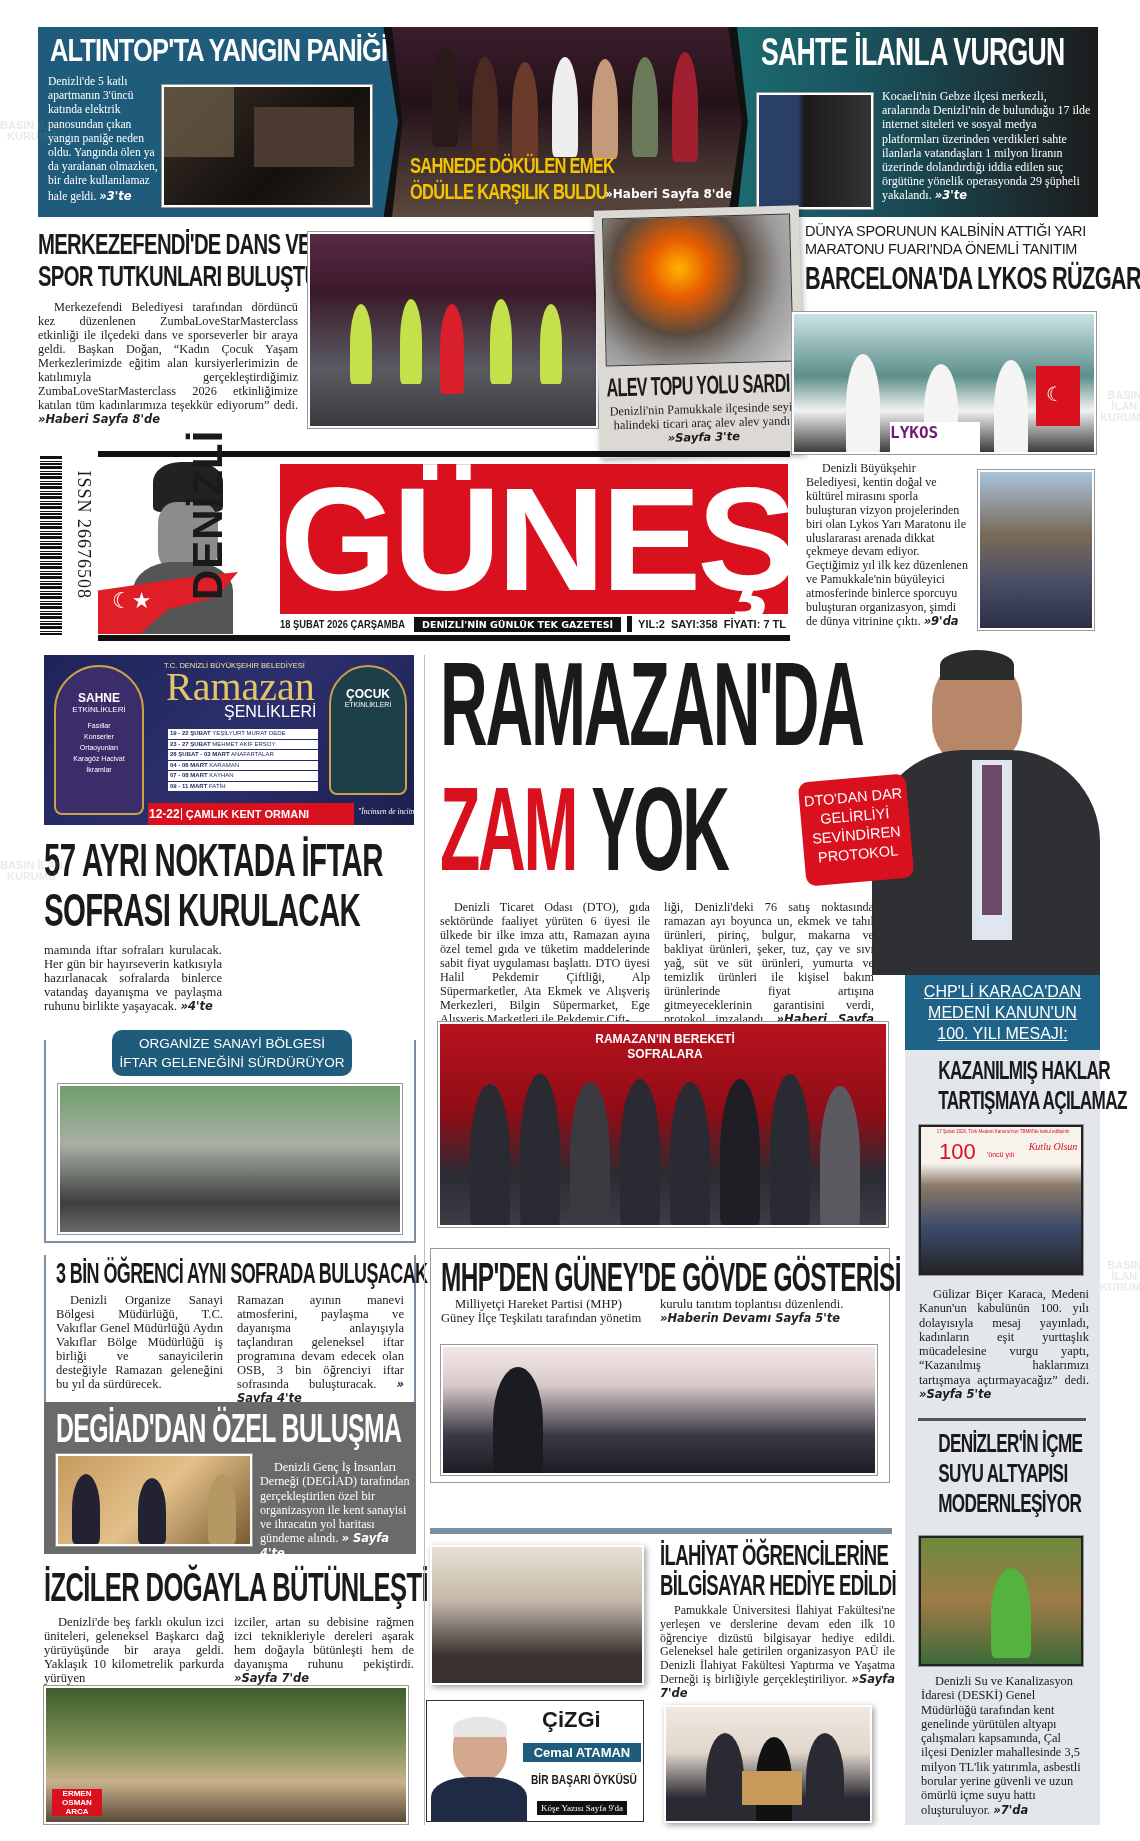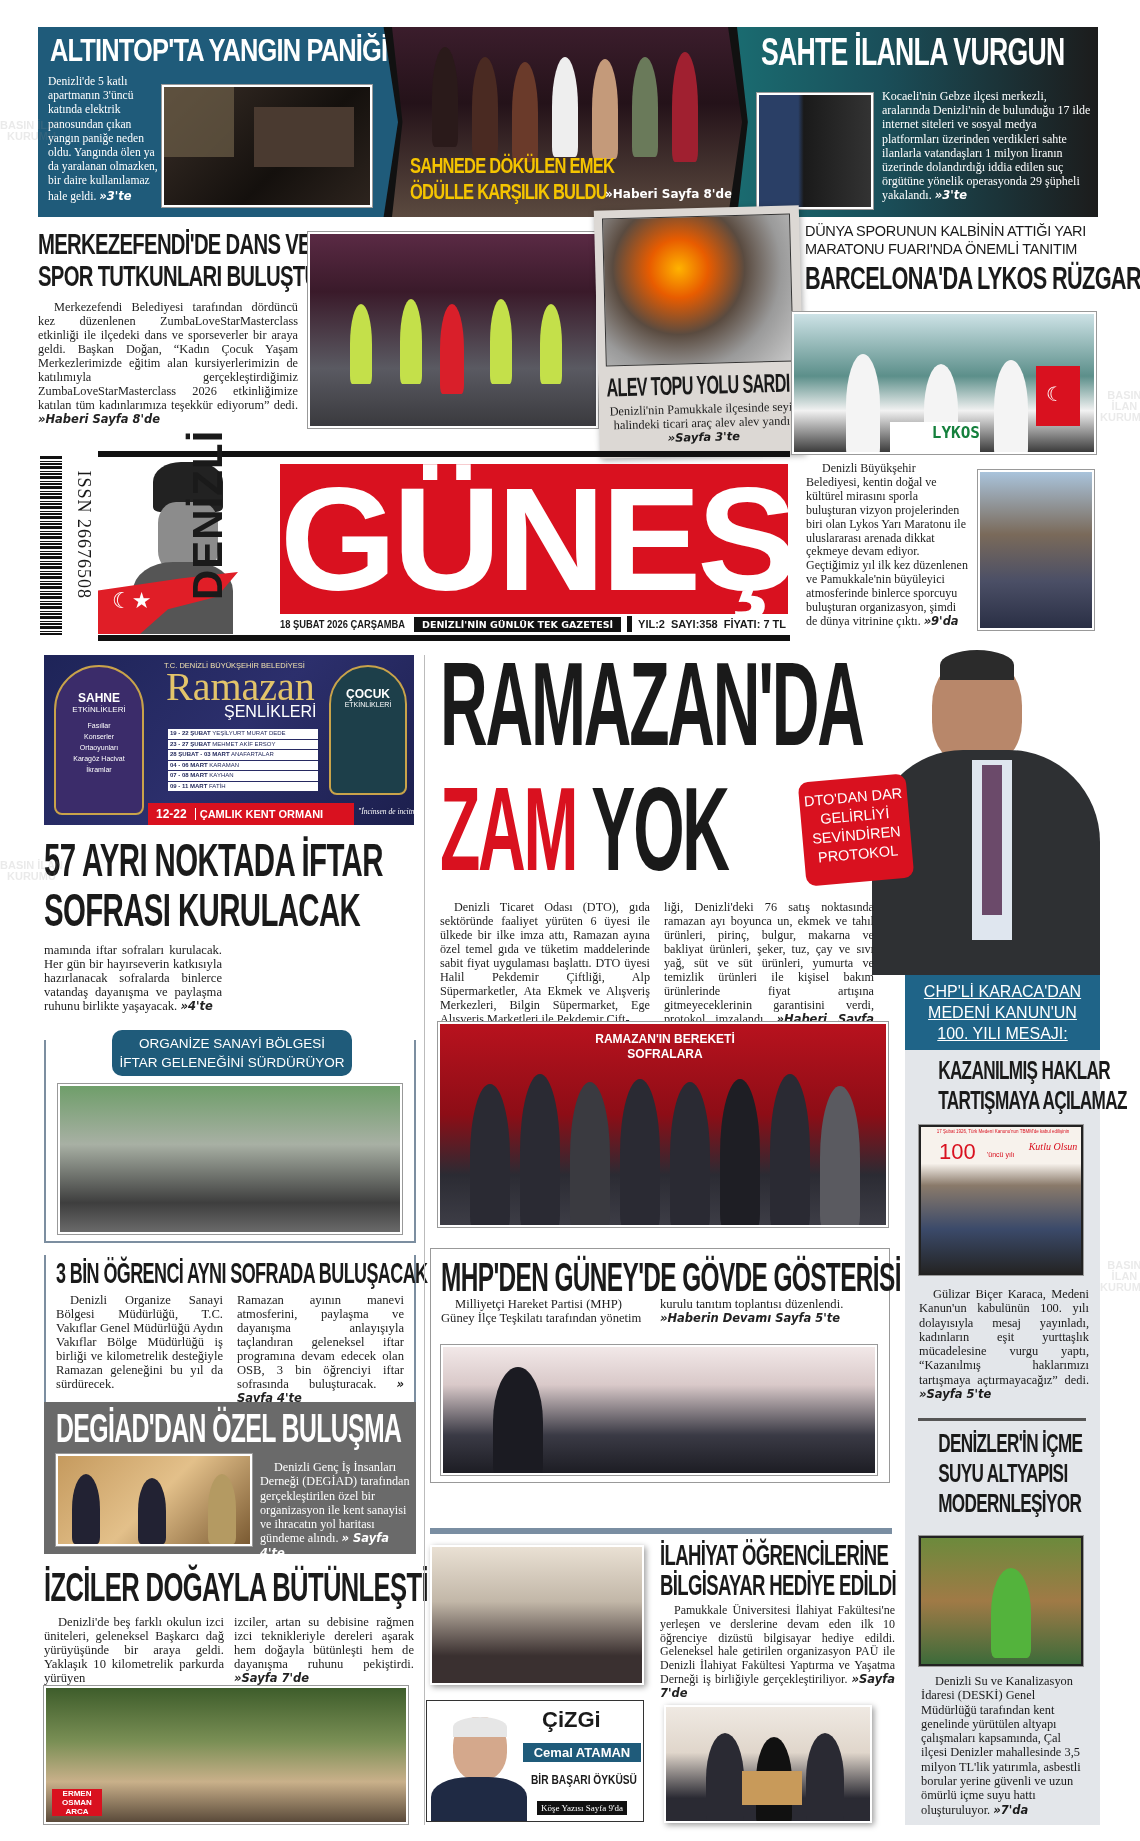--- a/index.html
+++ b/index.html
@@ -92,21 +92,21 @@
 
 <div class="abs" style="left:805px;top:222px;width:296px;height:200px;">
   <div style="font-family:'Liberation Sans',sans-serif;font-size:14.5px;line-height:18px;white-space:nowrap;letter-spacing:-.3px;">DÜNYA SPORUNUN KALBİNİN ATTIĞI YARI</div>
   <div style="font-family:'Liberation Sans',sans-serif;font-size:14.5px;line-height:18px;white-space:nowrap;letter-spacing:-.3px;">MARATONU FUARI'NDA ÖNEMLİ TANITIM</div>
   <div class="cond" style="font-size:32px;line-height:40px;transform:scaleX(.68);">BARCELONA'DA LYKOS RÜZGARI</div>
 </div>
 <div class="abs photo ph-green" style="left:792px;top:312px;width:304px;height:142px;">
   <div class="person" style="left:52px;top:40px;width:34px;height:104px;background:#f4f4f4"></div>
   <div class="person" style="left:130px;top:50px;width:34px;height:94px;background:#f4f4f4"></div>
   <div class="person" style="left:200px;top:46px;width:34px;height:98px;background:#f4f4f4"></div>
-  <div class="abs" style="left:96px;top:108px;width:90px;height:30px;background:#fff;color:#15803d;font-family:'DejaVu Sans Mono',monospace;font-weight:bold;font-size:16px;text-align:right;line-height:22px;">
+  <div class="abs" style="left:96px;top:108px;width:90px;height:30px;background:#fff;color:#701a75;font-family:'DejaVu Sans Mono',monospace;font-weight:bold;font-size:16px;text-align:left;line-height:22px;">
     <span>LYKOS</span>
   </div>
   <div class="abs" style="left:242px;top:52px;width:44px;height:60px;background:#d9111f;">
       <span style="position:absolute;left:10px;top:18px;color:#fff;font-size:20px;line-height:20px;">☾</span>
     </div>
 </div>
 
 <div class="abs" style="left:98px;top:451px;width:692px;height:6px;background:#111"></div>
 <div class="abs" style="left:98px;top:635px;width:692px;height:6px;background:#111"></div>
 
@@ -163,21 +163,21 @@
     <div style="background:#fff;color:#1e2458;margin-bottom:1px;padding-left:2px;"><b>28 ŞUBAT - 03 MART</b> <span>ANAFARTALAR</span></div>
     <div style="background:#fff;color:#1e2458;margin-bottom:1px;padding-left:2px;"><b>04 - 06 MART</b> <span>KARAMAN</span></div>
     <div style="background:#fff;color:#1e2458;margin-bottom:1px;padding-left:2px;"><b>07 - 08 MART</b> <span>KAYHAN</span></div>
     <div style="background:#fff;color:#1e2458;margin-bottom:1px;padding-left:2px;"><b>09 - 11 MART</b> <span>FATİH</span></div>
   </div>
   <div class="abs" style="left:285px;top:10px;width:78px;height:130px;background:#1d3f4a;border-radius:40px 40px 8px 8px;border:2px solid #c9a34a;text-align:center;color:#fff;font-family:'Liberation Sans',sans-serif;">
     <div style="font-weight:bold;font-size:12px;margin-top:20px;">ÇOCUK</div>
     <div style="font-size:7px;">ETKİNLİKLERİ</div>
   </div>
   <div class="abs" style="left:104px;top:148px;width:206px;height:22px;background:#d9111f;color:#fff;font-family:'Liberation Sans',sans-serif;font-weight:bold;display:flex;align-items:center;">
-    <span style="font-size:12px;padding:0 8px;">12-22</span>
+    <span style="font-size:12px;padding:0 1px;">12-22</span>
     <span style="font-size:11px;padding-left:4px;border-left:1px solid #fff;">ÇAMLIK KENT ORMANI</span>
   </div>
   <div class="abs" style="left:314px;top:152px;color:#fff;font-style:italic;font-size:7.5px;white-space:nowrap;">"İncinsen de incitme</div>
 </div>
 
 <div class="abs" style="left:44px;top:835px;width:372px;height:190px;">
   <div class="cond" style="font-size:46px;line-height:50px;transform:scaleX(.64);">57 AYRI NOKTADA İFTAR</div>
   <div class="cond" style="font-size:46px;line-height:50px;transform:scaleX(.64);">SOFRASI KURULACAK</div>
   <div style="display:flex;gap:14px;margin-top:8px;">
     <div class="body-text" style="width:178px;">
@@ -190,21 +190,21 @@
 <div class="abs" style="left:44px;top:1040px;width:372px;height:203px;border:2px solid #7c8ea0;border-top:none;">
   <div class="abs" style="left:66px;top:-10px;width:240px;height:46px;background:#1f5b7a;border-radius:10px;color:#fff;text-align:center;font-family:'Liberation Sans',sans-serif;font-size:13.5px;line-height:19px;padding-top:4px;">
     <div>ORGANİZE SANAYİ BÖLGESİ</div>
     <div>İFTAR GELENEĞİNİ SÜRDÜRÜYOR</div>
   </div>
   <div class="abs photo ph-crowd" style="left:12px;top:44px;width:344px;height:150px;"></div>
 </div>
 <div class="abs" style="left:44px;top:1255px;width:372px;height:150px;border:2px solid #7c8ea0;border-top:none;padding:0 10px;">
   <div class="cond" style="font-size:30px;line-height:36px;transform:scaleX(.6);">3 BİN ÖĞRENCİ AYNI SOFRADA BULUŞACAK</div>
   <div style="display:flex;gap:14px;margin-top:2px;">
-    <div class="body-text" style="width:170px;text-indent:14px;">Denizli Organize Sanayi Bölgesi Müdürlüğü, T.C. Vakıflar Genel Müdürlüğü Aydın Vakıflar Bölge Müdürlüğü iş birliği ve kilometrelik desteğiyle Ramazan geleneğini bu yıl da sürdürecek.</div>
+    <div class="body-text" style="width:170px;text-indent:14px;">Denizli Organize Sanayi Bölgesi Müdürlüğü, T.C. Vakıflar Genel Müdürlüğü Aydın Vakıflar Bölge Müdürlüğü iş birliği ve sanayicilerin desteğiyle Ramazan geleneğini bu yıl da sürdürecek.</div>
     <div class="body-text" style="width:170px;">
       <span>Ramazan ayının manevi atmosferini, paylaşma ve dayanışma anlayışıyla taçlandıran geleneksel iftar programına devam edecek olan OSB, 3 bin öğrenciyi iftar sofrasında buluşturacak.</span>
       <span class="ref">» Sayfa 4'te</span>
     </div>
   </div>
 </div>
 
 <div class="abs" style="left:44px;top:1402px;width:372px;height:152px;background:#6a6a6a;">
   <div class="cond abs" style="left:12px;top:4px;font-size:40px;color:#fff;transform:scaleX(.62);">DEGİAD'DAN ÖZEL BULUŞMA</div>
   <div class="abs photo ph-wood" style="left:12px;top:52px;width:196px;height:92px;">

